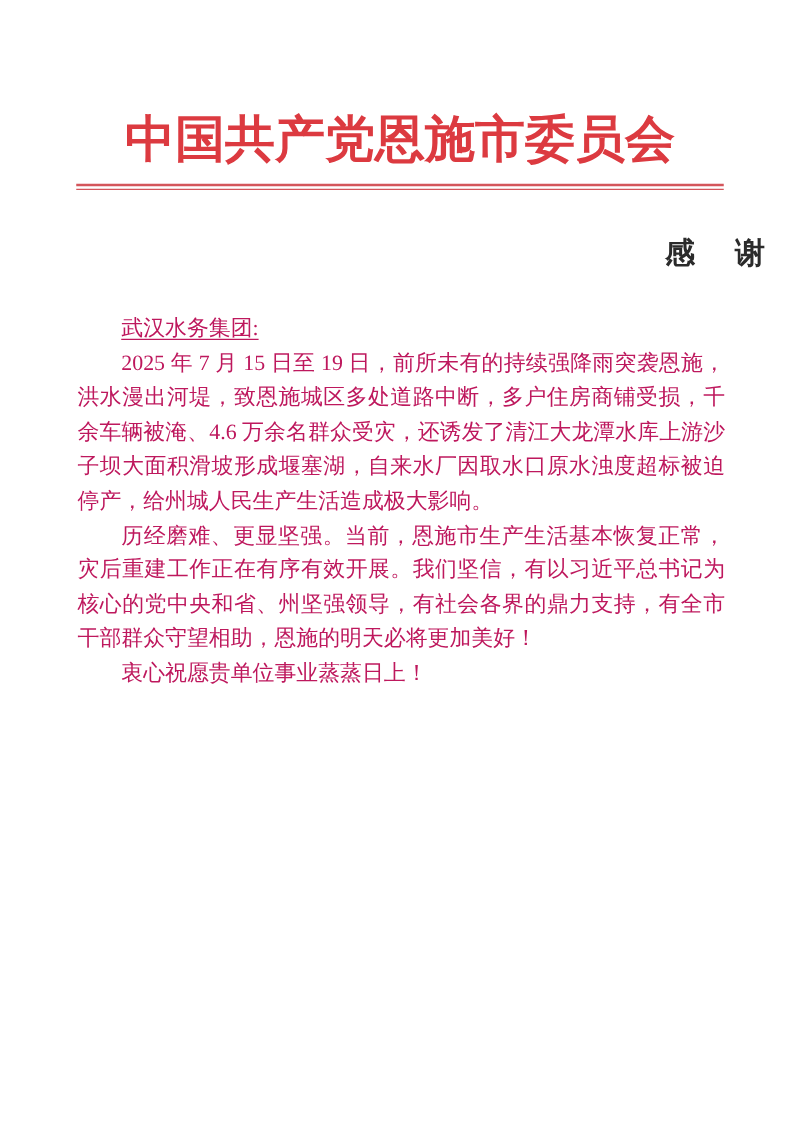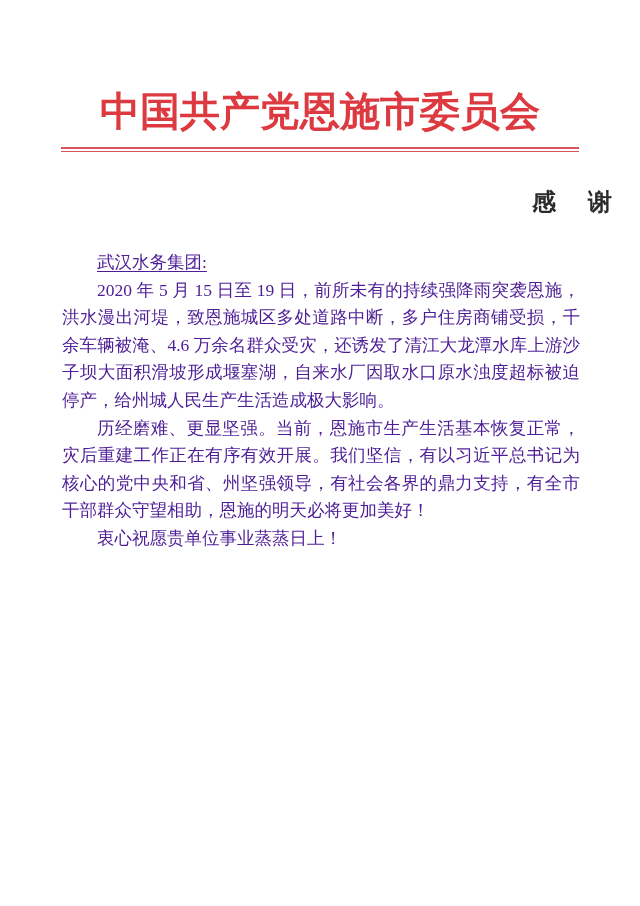--- a/index.html
+++ b/index.html
@@ -26,21 +26,21 @@
   .letter-title{
     position:absolute;top:186px;left:0;width:100%;
     text-align:right;
     font-size:24px;font-weight:bold;color:#2b2b2b;
     letter-spacing:4px;
     margin-left:32px;
   }
   .letter-body{
     position:absolute;top:249px;left:62px;width:518px;
     font-size:17.5px;line-height:27.6px;
-    color:#4c1d95;
+    color:#be185d;
     text-align:justify;
     text-justify:inter-ideograph;
   }
   .letter-body p{margin:0;text-indent:2em;}
   .salutation-line{text-indent:0;}
   .salutation-line span{text-decoration:underline;text-underline-offset:3px;}
   .sig{
     position:absolute;color:#2e2e2e;font-size:15px;white-space:nowrap;
   }
   .sig-party{top:779px;left:208px;letter-spacing:3px;}
@@ -66,21 +66,21 @@
 <div class="page">
 
   <div class="letterhead-title">中国共产党恩施市委员会</div>
 
   <div class="header-rule"></div>
 
   <div class="letter-title">感　谢　信</div>
 
   <div class="letter-body">
     <p class="salutation-line"><span>武汉水务集团:</span></p>
-    <p>2020 年 5 月 15 日至 19 日，前所未有的持续强降雨突袭恩施，洪水漫出河堤，致恩施城区多处道路中断，多户住房商铺受损，千余车辆被淹、4.6 万余名群众受灾，还诱发了清江大龙潭水库上游沙子坝大面积滑坡形成堰塞湖，自来水厂因取水口原水浊度超标被迫停产，给州城人民生产生活造成极大影响。</p>
+    <p>2025 年 7 月 15 日至 19 日，前所未有的持续强降雨突袭恩施，洪水漫出河堤，致恩施城区多处道路中断，多户住房商铺受损，千余车辆被淹、4.6 万余名群众受灾，还诱发了清江大龙潭水库上游沙子坝大面积滑坡形成堰塞湖，自来水厂因取水口原水浊度超标被迫停产，给州城人民生产生活造成极大影响。</p>
     <p>历经磨难、更显坚强。当前，恩施市生产生活基本恢复正常，灾后重建工作正在有序有效开展。我们坚信，有以习近平总书记为核心的党中央和省、州坚强领导，有社会各界的鼎力支持，有全市干部群众守望相助，恩施的明天必将更加美好！</p>
     <p>衷心祝愿贵单位事业蒸蒸日上！</p>
   </div>
 
   <div class="sig sig-party">中共恩施市委</div>
 
   <div class="sig sig-gov">恩施市人民政府</div>
 
   <div class="sig sig-date">2020 年 7 月 28 日</div>
 

